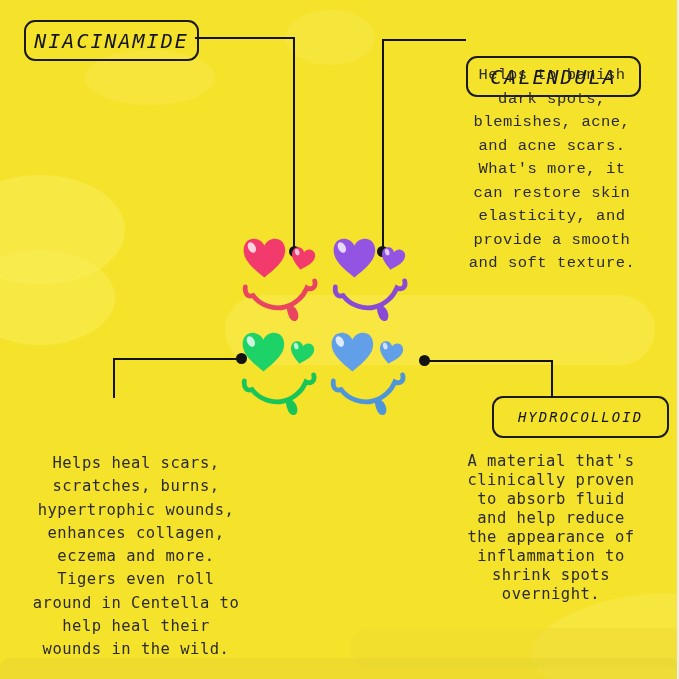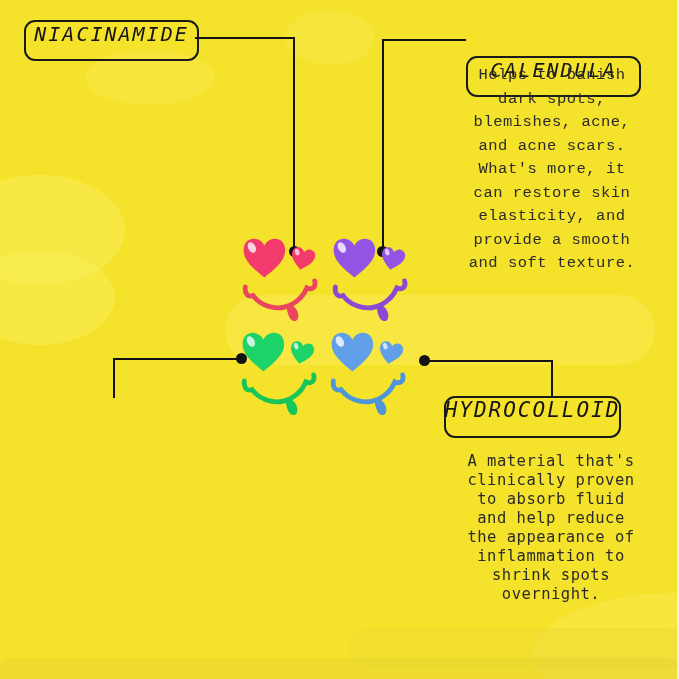--- a/index.html
+++ b/index.html
@@ -6,21 +6,21 @@
   .canvas{
     position:relative;width:679px;height:679px;overflow:hidden;
     background:#f5e22b;
     font-family:"DejaVu Sans Mono","Liberation Mono",monospace;
   }
   .blob{position:absolute;background:#f9ec55;border-radius:50%;pointer-events:none;}
   .shade{position:absolute;background:#e7d532;pointer-events:none;}
   .edge-strip{position:absolute;right:0;top:0;width:2px;height:100%;background:#ececec;}
   .label-box{
     position:absolute;border:2px solid #1a1a1a;border-radius:11px;
-    display:flex;align-items:flex-start;justify-content:center;
+    display:flex;align-items:center;justify-content:center;
     font-style:italic;font-size:20px;letter-spacing:2px;color:#151515;
     background:transparent;white-space:nowrap;
   }
   .para{
     position:absolute;white-space:pre-line;text-align:center;
     font-size:15.5px;line-height:23px;letter-spacing:0.5px;color:#2b2b2b;
   }
   .hline{position:absolute;height:2px;background:#131313;}
   .vline{position:absolute;width:2px;background:#131313;}
   .dot{position:absolute;width:11px;height:11px;border-radius:50%;background:#131313;}
@@ -40,33 +40,42 @@
   <div class="shade" style="left:0;top:658px;width:679px;height:21px;opacity:.55;border-radius:10px 10px 0 0;"></div>
   <div class="shade" style="left:350px;top:628px;width:340px;height:40px;opacity:.3;border-radius:30px;"></div>
   <div class="edge-strip"></div>
 
   <div class="label-box" style="left:24px;top:20px;width:171px;height:37px;">
     <span>NIACINAMIDE</span>
   </div>
   <div class="label-box" style="left:466px;top:18px;width:171px;height:37px;margin-top:38px;">
     <span>CALENDULA</span>
   </div>
-  <div class="label-box" style="left:444px;top:396px;width:173px;height:38px;font-size:21px;">
+  <div class="label-box" style="left:492px;top:396px;width:173px;height:38px;font-size:14px;">
     <span>HYDROCOLLOID</span>
   </div>
 
   <div class="para" style="left:437px;top:64px;width:230px;line-height:23.5px;font-family:Liberation Mono, monospace;">Helps to banish
 dark spots,
 blemishes, acne,
 and acne scars.
 What's more, it
 can restore skin
 elasticity, and
 provide a smooth
 and soft texture.</div>
+  <div class="para" style="left:15px;top:452px;width:242px;line-height:23.3px;">Helps heal scars,
+scratches, burns,
+hypertrophic wounds,
+enhances collagen,
+eczema and more.
+Tigers even roll
+around in Centella to
+help heal their
+wounds in the wild.</div>
   <div class="para" style="left:436px;top:452px;width:230px;line-height:19px;">A material that's
 clinically proven
 to absorb fluid
 and help reduce
 the appearance of
 inflammation to
 shrink spots
 overnight.</div>
 
   <div class="hline" style="left:195px;top:37px;width:100px;"></div>

